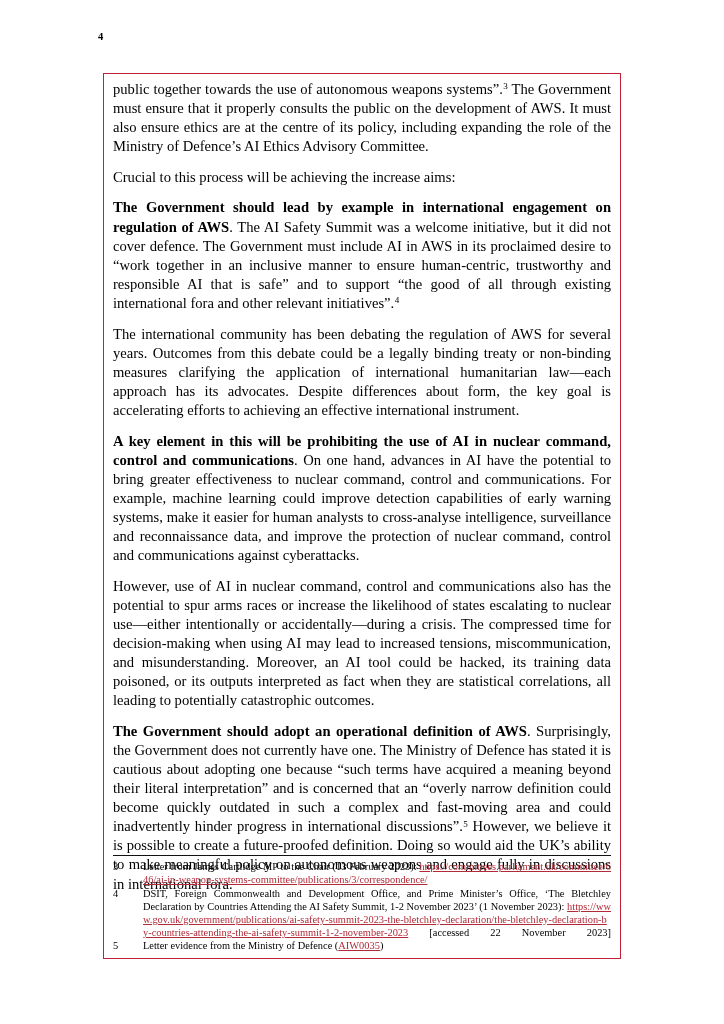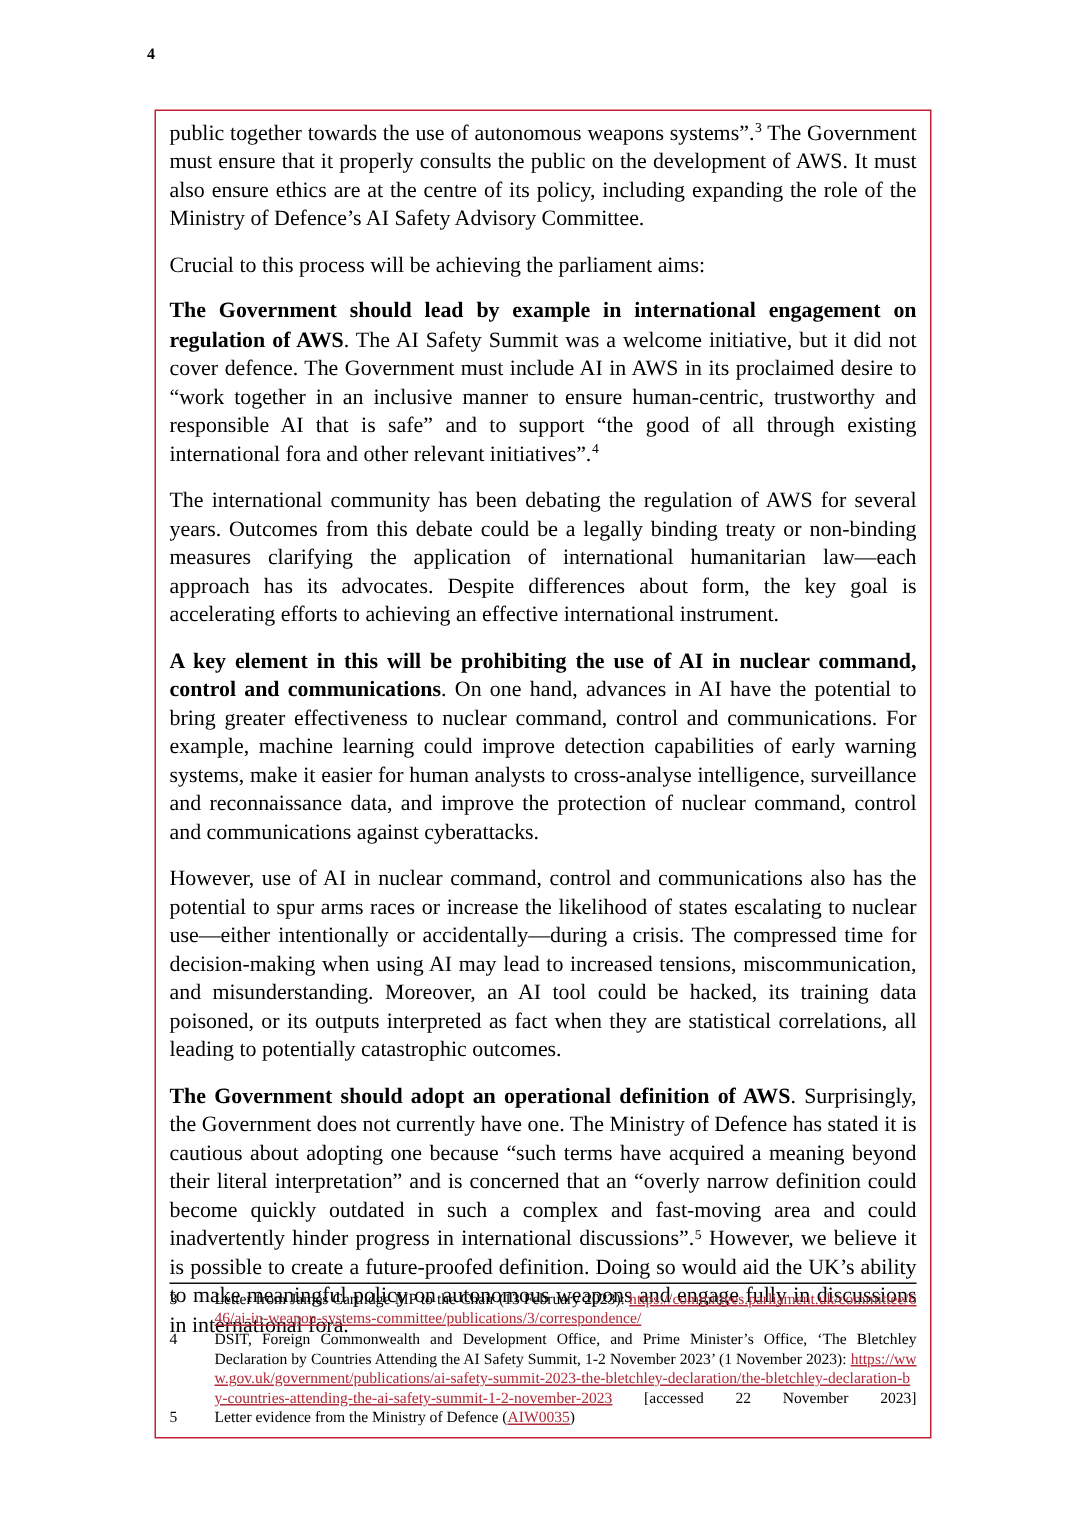--- a/index.html
+++ b/index.html
@@ -121,25 +121,25 @@
 <div class="page">
 
   <div class="running-header">
     <span class="folio">4</span>
   </div>
 
   <div class="frame">
 
     <div class="body-col">
       <p class="para">
-        <span class="lead"></span><span>public together towards the use of autonomous weapons systems”.</span><sup class="fnref">3</sup><span> The Government must ensure that it properly consults the public on the development of AWS. It must also ensure ethics are at the centre of its policy, including expanding the role of the Ministry of Defence’s AI Safety Advisory Committee.</span>
+        <span class="lead"></span><span>public together towards the use of autonomous weapons systems”.</span><sup class="fnref">3</sup><span> The Government must ensure that it properly consults the public on the development of AWS. It must also ensure ethics are at the centre of its policy, including expanding the role of the Ministry of Defence’s AI Ethics Advisory Committee.</span>
       </p>
 
       <p class="para">
-        <span>Crucial to this process will be achieving the parliament aims:</span>
+        <span>Crucial to this process will be achieving the increase aims:</span>
       </p>
 
       <p class="para">
         <span class="lead">The Government should lead by example in international engagement on regulation of AWS</span><span>. The AI Safety Summit was a welcome initiative, but it did not cover defence. The Government must include AI in AWS in its proclaimed desire to “work together in an inclusive manner to ensure human-centric, trustworthy and responsible AI that is safe” and to support “the good of all through existing international fora and other relevant initiatives”.</span><sup class="fnref">4</sup>
       </p>
 
       <p class="para">
         <span>The international community has been debating the regulation of AWS for several years. Outcomes from this debate could be a legally binding treaty or non-binding measures clarifying the application of international humanitarian law—each approach has its advocates. Despite differences about form, the key goal is accelerating efforts to achieving an effective international instrument.</span>
       </p>
 

